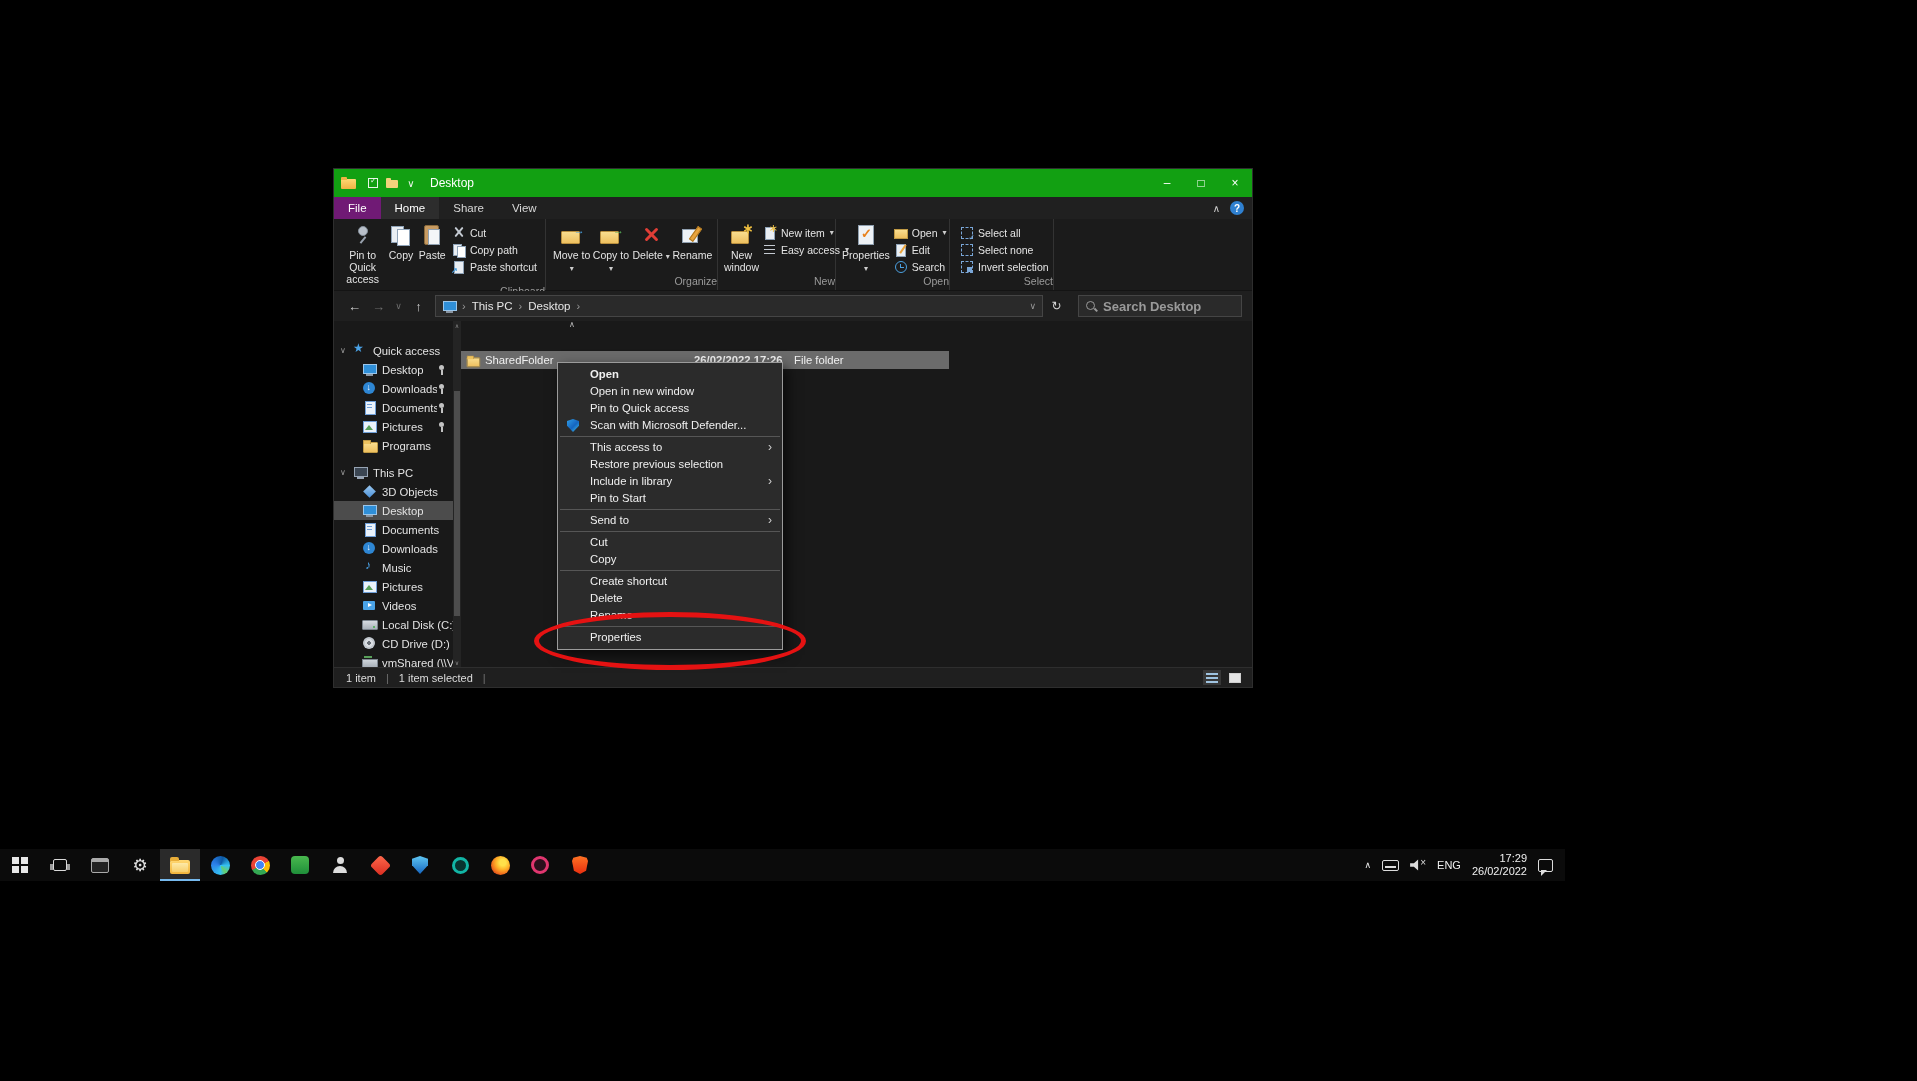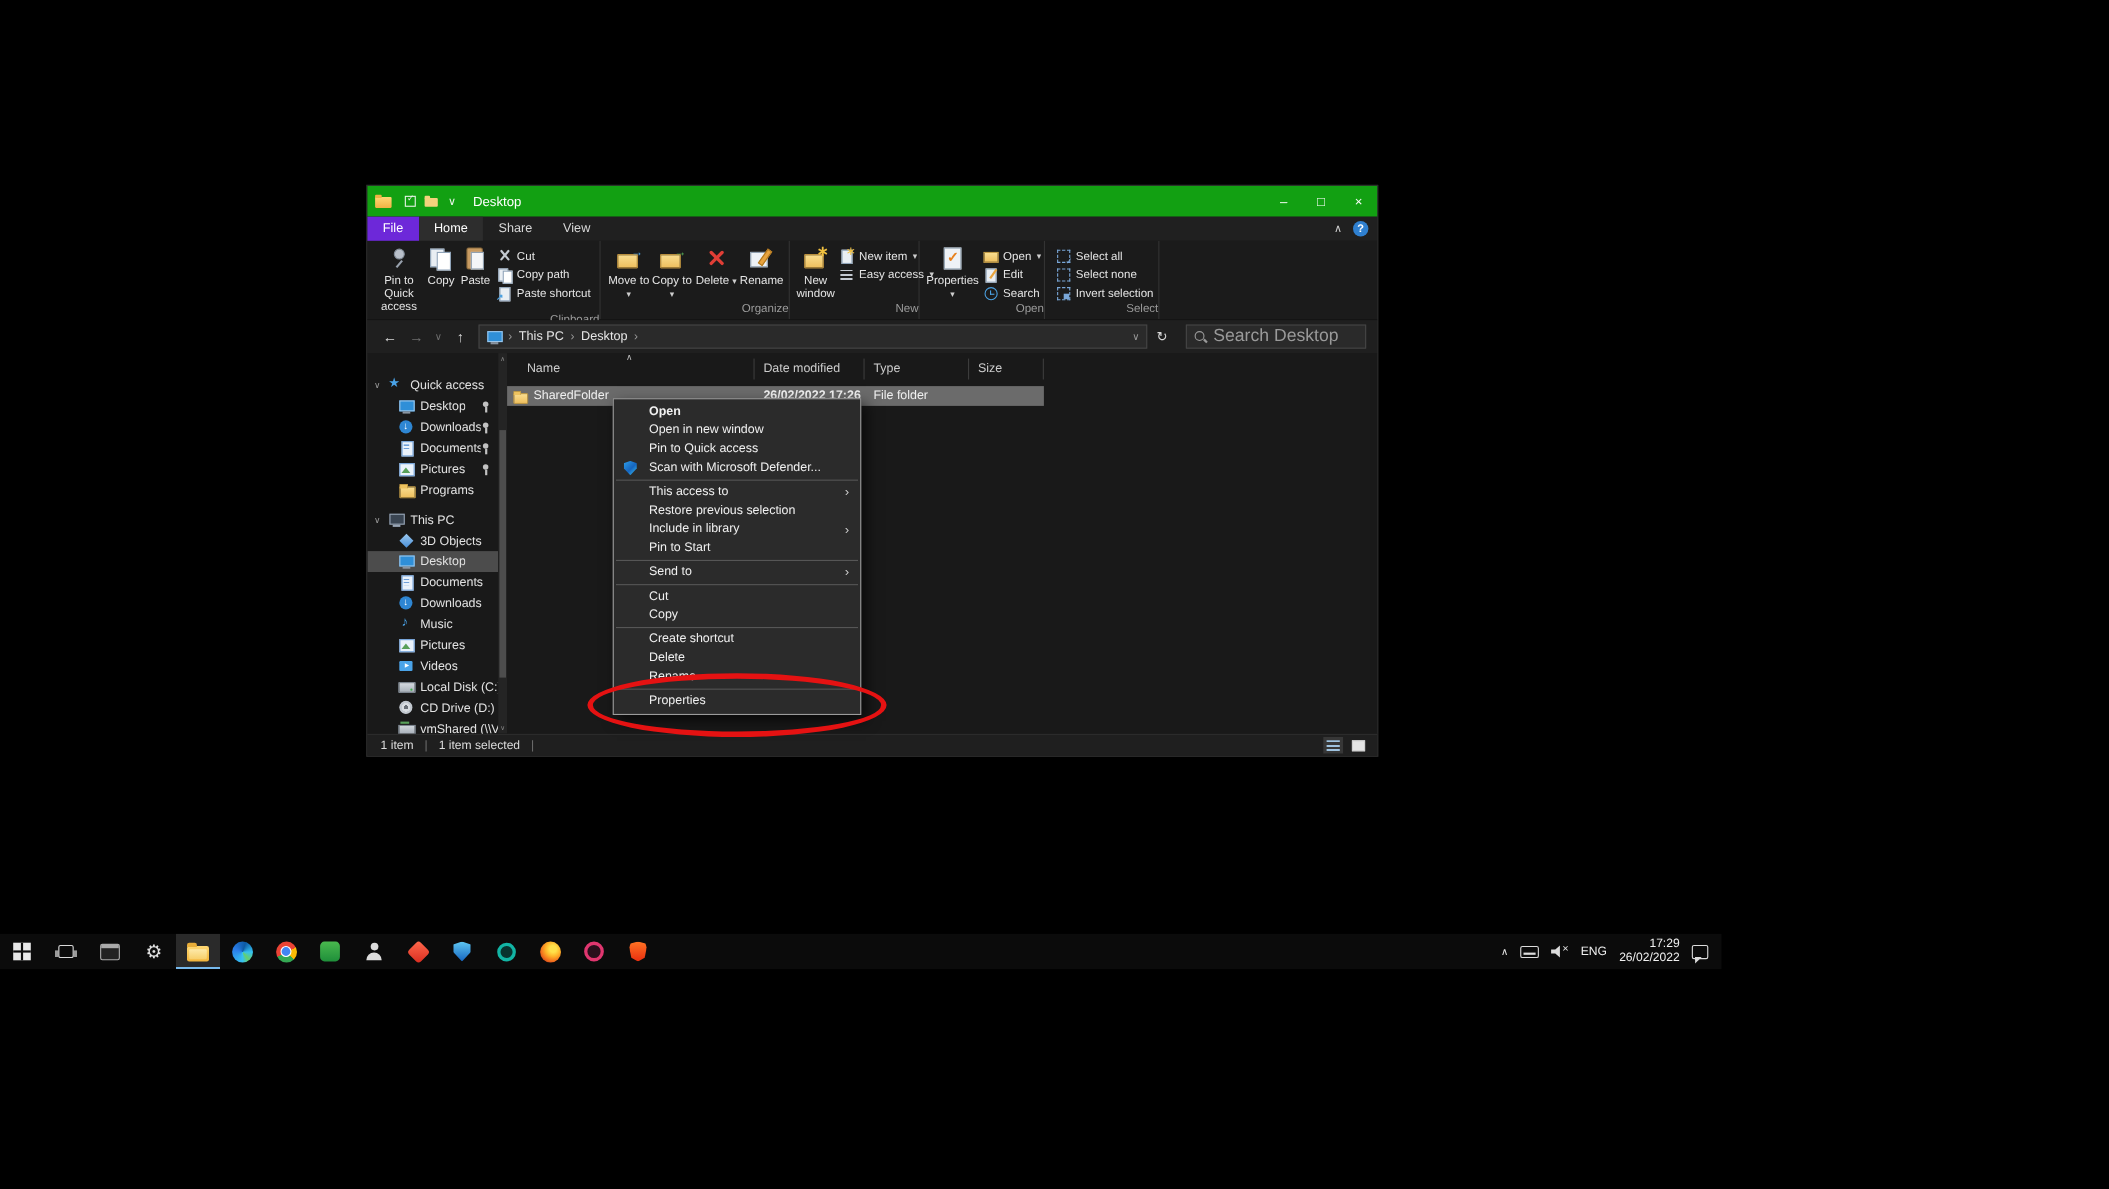--- a/index.html
+++ b/index.html
@@ -26,21 +26,21 @@
   .qat-fold::before { content:''; position:absolute; left:0; top:2px; width:12px; height:8px; background:#f3d27c; border-radius:1px; }
   .qat-fold::after  { content:''; position:absolute; left:0; top:0; width:5px; height:3px; background:#f3d27c; border-radius:1px 1px 0 0; }
   .wtitle { margin-left:8px; font-size:12px; color:#fff; }
   .wcontrols { margin-left:auto; display:flex; height:100%; }
   .wc { width:34px; height:100%; display:flex; align-items:center; justify-content:center;
         color:#fff; font-size:12px; cursor:default; }
 
   
   .tabbar { height:22px; background:#202020; display:flex; align-items:stretch; flex:0 0 22px; }
   .tab { padding:0 14px; font-size:11.5px; line-height:22px; color:#d8d8d8; }
-  .tab.file { background:#6d28d9; color:#fff; }
+  .tab.file { background:#701a75; color:#fff; }
   .tab.active { background:#2d2d2d; color:#fff; }
   .tab-right { margin-left:auto; display:flex; align-items:center; gap:10px; padding-right:8px; color:#cfcfcf; font-size:10px; }
   .help { width:14px; height:14px; border-radius:50%; background:#2f80d0; color:#fff;
           display:flex; align-items:center; justify-content:center; font-size:10px; font-weight:bold; }
 
   
   .ribbon { height:72px; background:#1b1b1b; display:flex; flex:0 0 72px; border-bottom:1px solid #141414; }
   .rgroup { display:flex; flex-direction:column; border-right:1px solid #333; }
   .g-clip{width:212px;} .g-org{width:172px;} .g-new{width:118px;} .g-open{width:114px;} .g-sel{width:104px;}
   .rbtns { flex:1; display:flex; align-items:flex-start; padding:3px 4px 0 6px; }
@@ -106,22 +106,22 @@
   .crumbs { display:flex; align-items:center; }
   .crumb { font-size:11.5px; color:#e6e6e6; padding:0 3px; }
   .crumb-sep { color:#9a9a9a; font-size:11px; padding:0 3px; }
   .addr-dd { margin-left:auto; color:#9a9a9a; font-size:9px; padding-right:2px; }
   .refresh { font-size:12px; }
   .searchbox { margin-left:auto; width:164px; height:22px; background:#2a2a2a; border:1px solid #454545;
                display:flex; align-items:center; padding:0 6px; gap:5px; }
   .mag { position:relative; width:13px; height:13px; flex:0 0 13px; }
   .mag::before { content:''; position:absolute; left:1px; top:1px; width:7px; height:7px; border:1.5px solid #9a9a9a; border-radius:50%; }
   .mag::after  { content:''; position:absolute; left:9px; top:9px; width:4px; height:1.5px; background:#9a9a9a; transform:rotate(45deg); }
-  .search-input { flex:1; background:transparent; border:none; outline:none; color:#d8d8d8; font-size:16px;
-                  font-family:"Liberation Sans", sans-serif; }
+  .search-input { flex:1; background:transparent; border:none; outline:none; color:#d8d8d8; font-size:13px;
+                  font-family:"Liberation Sans", sans-serif;font-weight:bold; }
   .search-input::placeholder { color:#9a9a9a; }
 
   
   .main { flex:1; position:relative; background:#191919; overflow:hidden; }
   .sidebar { position:absolute; left:0; top:0; bottom:0; width:119px; padding-top:20px; overflow:hidden; }
   .sb-row { height:19px; display:flex; align-items:center; font-size:11.3px; color:#e2e2e2; }
   .sb-head { padding-left:6px; }
   .sb-item { padding-left:28px; }
   .sb-item.selected { background:#4c4c4c; }
   .sb-gap { height:8px; }
@@ -520,26 +520,20 @@
             <span class="sb-label">vmShared (\\VB..</span>
           </div>
         </div>
       <div class="sb-scroll">
         <span class="arr top">∧</span>
         <div class="sb-thumb"></div>
         <span class="arr bot">∨</span>
       </div>
       <div class="filearea">
         <span class="sort-caret">∧</span>
-        <div class="fl-header">
-            <div class="fcol fcol0"><span>Name</span></div>
-            <div class="fcol fcol1"><span>Date modified</span></div>
-            <div class="fcol fcol2"><span>Type</span></div>
-            <div class="fcol fcol3"><span>Size</span></div>
-          </div>
         <div class="fl-body">
             <div class="frow selected">
               <span class="si si-folder fr-ic"></span>
               <span class="fcell fcol0">SharedFolder</span>
               <span class="fcell fcol1">26/02/2022 17:26</span>
               <span class="fcell fcol2">File folder</span>
               <span class="fcell fcol3"></span>
             </div>
           </div>
       </div>

